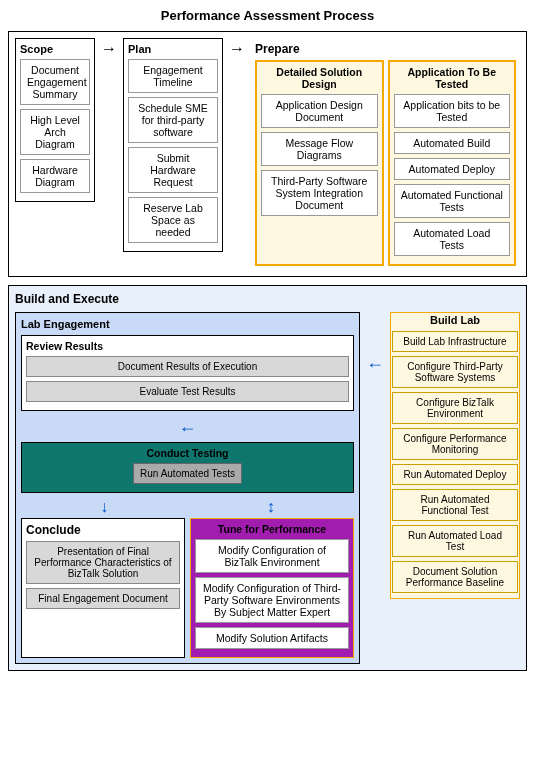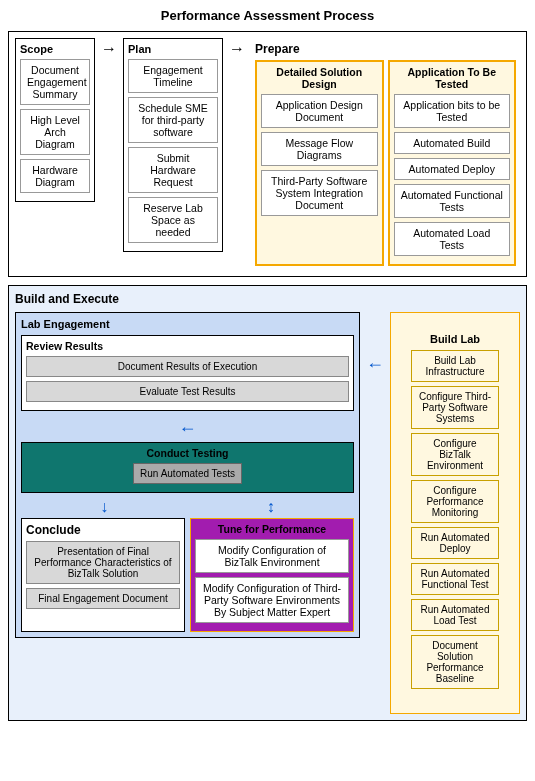--- a/index.html
+++ b/index.html
@@ -168,21 +168,21 @@
     .tune-label {
       font-weight: bold;
       font-size: 10.5px;
       margin-bottom: 4px;
       text-align: center;
     }
     .build-lab {
       border: 1.5px solid #000;
       background: #fff8e0;
       border-color: #f5a800;
-      padding: 20px;
+      padding: 1px;
       min-width: 130px;
       width: 130px;
     }
     .build-lab-label {
       font-weight: bold;
       font-size: 11px;
       text-align: center;
       margin-bottom: 5px;
     }
     .yellow-box {
@@ -300,20 +300,21 @@
       <div class="lab-bottom-row">
         <div class="conclude">
           <div class="conclude-label">Conclude</div>
           <div class="gray-box">Presentation of Final Performance Characteristics of BizTalk Solution</div>
           <div class="gray-box">Final Engagement Document</div>
         </div>
         <div class="tune-performance">
           <div class="tune-label">Tune for Performance</div>
           <div class="white-box">Modify Configuration of BizTalk Environment</div>
           <div class="white-box">Modify Configuration of Third-Party Software Environments By Subject Matter Expert</div>
+          <div class="white-box">Modify Solution Artifacts</div>
         </div>
       </div>
     </div>
 
     <div style="display:flex;align-items:flex-start;padding-top:40px;">
       <span style="color:#0055cc;font-size:18px;">←</span>
     </div>
 
     <div class="build-lab">
       <div class="build-lab-label">Build Lab</div>

